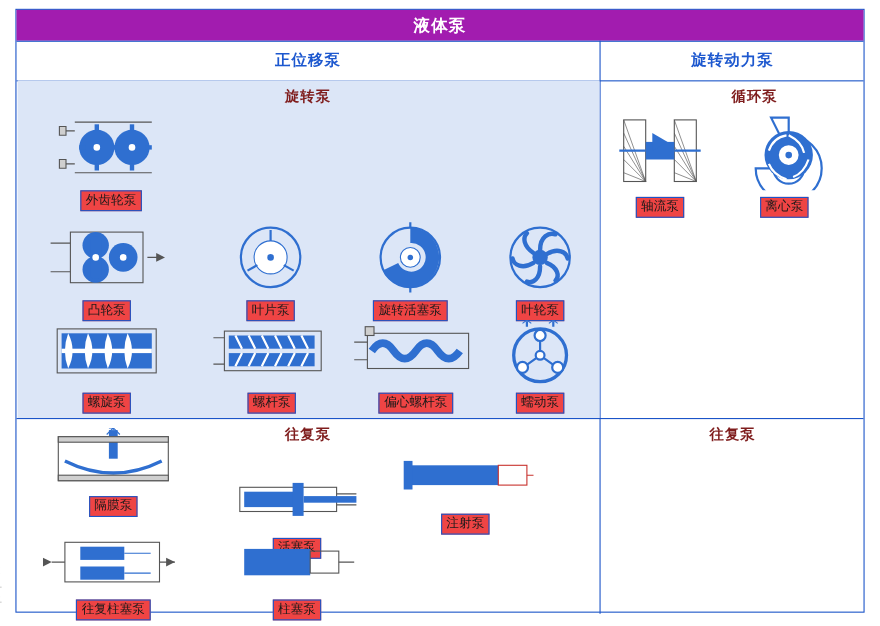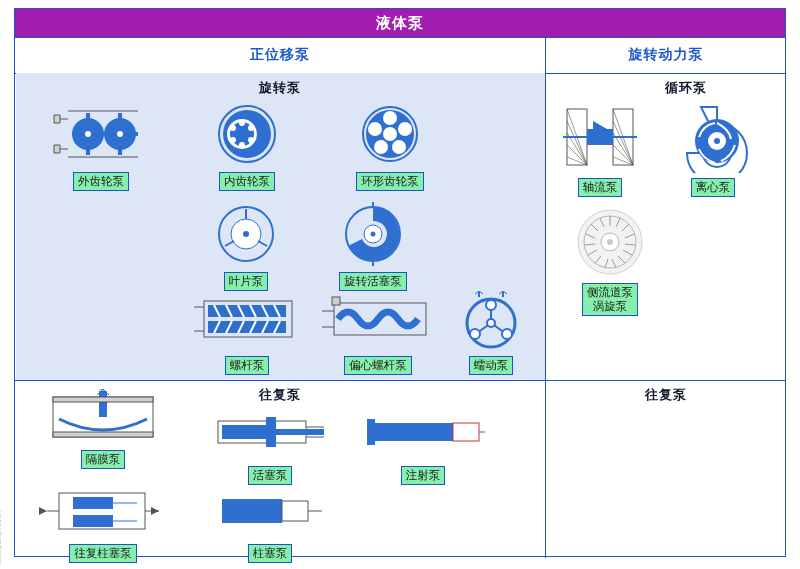--- a/index.html
+++ b/index.html
@@ -35,29 +35,29 @@
   }
   .hdr-left{left:0;width:530px;}
   .hdr-right{left:531px;width:240px;}
   .hline{position:absolute;height:1px;background:#1b54c8;}
 
   .rotary-bg{
     position:absolute;left:1px;top:64px;width:529px;height:307px;
     background:#dce6f7;
   }
   .sub-hdr{
-    position:absolute;color:#0f172a;font-size:13px;font-weight:bold;
+    position:absolute;color:#7f1d1d;font-size:13px;font-weight:bold;
     text-align:center;letter-spacing:1px;
   }
 
   .cell{position:absolute;}
   .lbl{
     display:inline-block;
     border:1px solid #1b54c8;
-    background:#86efac;
+    background:#ef4444;
     color:#1a1a1a;
     font-size:11.5px;
     padding:1px 4px 2px 4px;
     line-height:14px;
     white-space:pre-line;
     text-align:center;
   }
   .icon{display:block;}
   .watermark{
     position:absolute;left:2px;bottom:4px;
@@ -118,58 +118,43 @@
             <circle cx="74" cy="33" r="3"></circle>
         </g>
         <g stroke="#555" fill="none" stroke-width="1">
           <path d="M22 10 h70 M22 56 h70"></path>
         </g>
       </svg>
     </span>
     <span class="lbl">外齿轮泵</span>
   </div>
 
-  <div class="cell" style="left:172px;top:92px;width:120px;text-align:center;">
+
+
+  <div class="cell" style="left:22px;top:192px;width:120px;text-align:center;">
     <span class="icon">
       <svg width="110" height="66" viewBox="0 0 110 66">
-        <circle cx="55" cy="33" r="28" fill="none" stroke="#2f6fd0" stroke-width="2"></circle>
-        <circle cx="55" cy="33" r="24" fill="#2f6fd0"></circle>
-        <circle cx="50" cy="33" r="15" fill="#ffffff"></circle>
-        <circle cx="50" cy="33" r="12" fill="#2f6fd0"></circle>
+        <rect x="22" y="10" width="66" height="46" fill="none" stroke="#555"></rect>
+        <path d="M4 20 h18 M4 46 h18" stroke="#555" fill="none"></path>
+        <g fill="#2f6fd0">
+          <circle cx="45" cy="22" r="12"></circle>
+            <circle cx="45" cy="44" r="12"></circle>
+          <rect x="40" y="14" width="10" height="38" rx="3"></rect>
+          <circle cx="70" cy="33" r="13"></circle>
+        </g>
         <g fill="#ffffff">
-          <circle cx="50" cy="22" r="3"></circle>
-            <circle cx="59" cy="27" r="3"></circle>
-            <circle cx="59" cy="39" r="3"></circle>
-          <circle cx="50" cy="44" r="3"></circle>
-            <circle cx="41" cy="39" r="3"></circle>
-            <circle cx="41" cy="27" r="3"></circle>
-        </g>
-      </svg>
-    </span>
-    <span class="lbl">内齿轮泵</span>
-  </div>
-
-  <div class="cell" style="left:310px;top:92px;width:130px;text-align:center;">
-    <span class="icon">
-      <svg width="110" height="66" viewBox="0 0 110 66">
-        <circle cx="55" cy="33" r="27" fill="none" stroke="#2f6fd0" stroke-width="2"></circle>
-        <circle cx="55" cy="33" r="24" fill="#2f6fd0"></circle>
-        <g fill="#ffffff">
-          <circle cx="55" cy="17" r="7"></circle>
-            <circle cx="70" cy="28" r="7"></circle>
-            <circle cx="64" cy="46" r="7"></circle>
-          <circle cx="46" cy="46" r="7"></circle>
-            <circle cx="40" cy="28" r="7"></circle>
-          <circle cx="55" cy="33" r="7"></circle>
-        </g>
-      </svg>
-    </span>
-    <span class="lbl">环形齿轮泵</span>
-  </div>
-
+          <circle cx="45" cy="33" r="3"></circle>
+            <circle cx="70" cy="33" r="3"></circle>
+        </g>
+        <path d="M92 33 h14" stroke="#555" fill="none" marker-end=""></path>
+        <path d="M100 29 l8 4 l-8 4z" fill="#555"></path>
+      </svg>
+    </span>
+    <span class="lbl">凸轮泵</span>
+  </div>
 
   <div class="cell" style="left:176px;top:192px;width:110px;text-align:center;">
     <span class="icon">
       <svg width="100" height="66" viewBox="0 0 100 66">
         <circle cx="50" cy="33" r="27" fill="none" stroke="#2f6fd0" stroke-width="2"></circle>
         <path d="M50 6 A27 27 0 0 1 50 60 A22 22 0 0 0 50 6z" fill="#2f6fd0"></path>
         <circle cx="50" cy="33" r="15" fill="#ffffff" stroke="#2f6fd0"></circle>
         <g stroke="#2f6fd0" stroke-width="2">
           <path d="M50 18 v-10"></path>
             <path d="M62 40 l9 5"></path>
@@ -187,21 +172,54 @@
         <circle cx="55" cy="33" r="27" fill="none" stroke="#2f6fd0" stroke-width="2"></circle>
         <path d="M55 6 A27 27 0 1 1 30 45 L44 38 A13 13 0 1 0 55 20z" fill="#2f6fd0"></path>
         <circle cx="55" cy="33" r="9" fill="#ffffff" stroke="#2f6fd0"></circle>
         <circle cx="55" cy="33" r="2.5" fill="#2f6fd0"></circle>
         <path d="M55 6 v-5 M55 65 v-5" stroke="#2f6fd0" stroke-width="2"></path>
       </svg>
     </span>
     <span class="lbl">旋转活塞泵</span>
   </div>
 
-
+  <div class="cell" style="left:428px;top:192px;width:96px;text-align:center;">
+    <span class="icon">
+      <svg width="92" height="66" viewBox="0 0 92 66">
+        <circle cx="46" cy="33" r="27" fill="none" stroke="#2f6fd0" stroke-width="2"></circle>
+        <circle cx="46" cy="33" r="7" fill="#2f6fd0"></circle>
+        <g stroke="#2f6fd0" stroke-width="4" fill="none" stroke-linecap="round">
+          <path d="M46 26 C46 14 54 10 60 12"></path>
+          <path d="M52 30 C62 24 70 28 71 34"></path>
+          <path d="M52 38 C62 42 64 50 60 54"></path>
+          <path d="M46 41 C46 52 40 57 34 55"></path>
+          <path d="M40 38 C30 44 22 40 21 34"></path>
+          <path d="M40 29 C31 23 30 15 34 11"></path>
+        </g>
+      </svg>
+    </span>
+    <span class="lbl">叶轮泵</span>
+  </div>
+
+  <div class="cell" style="left:22px;top:282px;width:120px;text-align:center;">
+    <span class="icon">
+      <svg width="110" height="60" viewBox="0 0 110 60">
+        <rect x="10" y="8" width="90" height="40" fill="none" stroke="#555"></rect>
+        <rect x="14" y="12" width="82" height="32" fill="#2f6fd0"></rect>
+        <g fill="#ffffff">
+          <path d="M20 12 q8 16 0 32 q-6 -16 0 -32z"></path>
+          <path d="M38 12 q8 16 0 32 q-6 -16 0 -32z"></path>
+          <path d="M56 12 q8 16 0 32 q-6 -16 0 -32z"></path>
+          <path d="M74 12 q8 16 0 32 q-6 -16 0 -32z"></path>
+        </g>
+        <rect x="14" y="26" width="82" height="4" fill="#ffffff"></rect>
+      </svg>
+    </span>
+    <span class="lbl">螺旋泵</span>
+  </div>
 
   <div class="cell" style="left:172px;top:282px;width:120px;text-align:center;">
     <span class="icon">
       <svg width="110" height="60" viewBox="0 0 110 60">
         <rect x="12" y="10" width="88" height="36" fill="none" stroke="#555"></rect>
         <path d="M2 16 h10 M2 40 h10" stroke="#555" fill="none"></path>
         <rect x="16" y="14" width="78" height="12" fill="#2f6fd0"></rect>
         <rect x="16" y="30" width="78" height="12" fill="#2f6fd0"></rect>
         <g stroke="#ffffff" stroke-width="2">
           <path d="M22 14 l6 12 M34 14 l6 12 M46 14 l6 12 M58 14 l6 12 M70 14 l6 12 M82 14 l6 12"></path>
@@ -255,21 +273,21 @@
         <g fill="#cfcfcf" stroke="#555">
           <rect x="14" y="8" width="100" height="5"></rect>
           <rect x="14" y="43" width="100" height="5"></rect>
         </g>
         <path d="M60 0 l4 -0 M58 6 l6 -6 l6 6" fill="none" stroke="#2f6fd0"></path>
       </svg>
     </span>
     <span class="lbl">隔膜泵</span>
   </div>
 
-  <div class="cell" style="left:190px;top:396px;width:130px;text-align:center;">
+  <div class="cell" style="left:190px;top:418px;width:130px;text-align:center;">
     <span class="icon">
       <svg width="124" height="56" viewBox="0 0 124 56">
         <rect x="10" y="16" width="88" height="22" fill="none" stroke="#555"></rect>
         <rect x="14" y="20" width="50" height="14" fill="#2f6fd0"></rect>
         <rect x="58" y="12" width="10" height="30" fill="#2f6fd0"></rect>
         <rect x="68" y="24" width="48" height="6" fill="#2f6fd0"></rect>
         <path d="M98 22 h18 M98 32 h18" stroke="#555" fill="none"></path>
       </svg>
     </span>
     <span class="lbl">活塞泵</span>
@@ -341,31 +359,16 @@
             <path d="M68 44 q-4 12 -14 16"></path>
           <path d="M48 62 q-12 -4 -16 -14"></path>
             <path d="M32 36 q4 -12 16 -14"></path>
         </g>
         <circle cx="50" cy="40" r="3" fill="#2f6fd0"></circle>
       </svg>
     </span>
     <span class="lbl">离心泵</span>
   </div>
 
-  <div class="cell" style="left:540px;top:196px;width:110px;text-align:center;">
-    <span class="icon">
-      <svg width="100" height="74" viewBox="0 0 100 74">
-        <circle cx="50" cy="37" r="32" fill="#f2f2f2" stroke="#d0d0d0"></circle>
-        <circle cx="50" cy="37" r="26" fill="none" stroke="#b5b5b5"></circle>
-        <g stroke="#9a9a9a" stroke-width="1">
-          <path d="M50 11 v10 M60 13 l-4 9 M69 19 l-7 7 M74 29 l-9 4 M75 40 l-10 -1 M72 50 l-9 -5 M65 58 l-7 -7 M56 63 l-4 -9 M45 63 l3 -9 M35 58 l6 -7 M28 50 l9 -5 M25 40 l10 -1 M26 29 l9 4 M31 19 l7 7 M40 13 l4 9"></path>
-        </g>
-        <circle cx="50" cy="37" r="9" fill="#ffffff" stroke="#b5b5b5"></circle>
-        <circle cx="50" cy="37" r="3" fill="#c9c9c9"></circle>
-      </svg>
-    </span>
-    <span class="lbl">侧流道泵
-涡旋泵</span>
-  </div>
 
 </div>
 
 <div class="watermark">www.pumpinfo.cn</div>
 
 </body></html>

